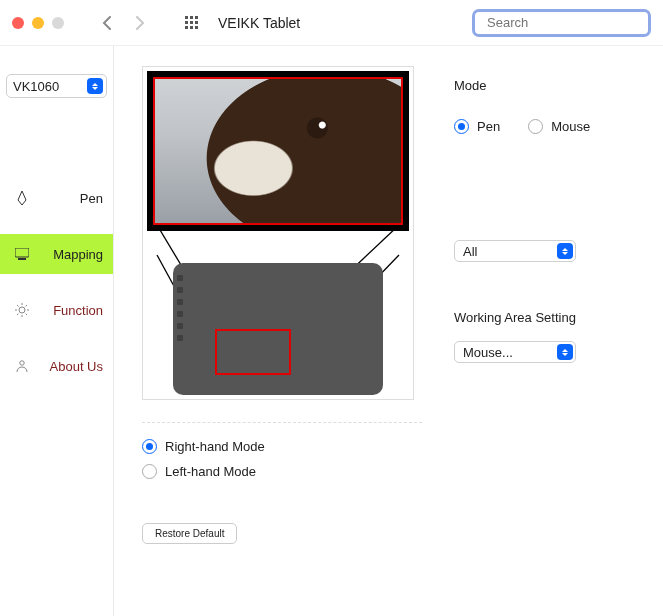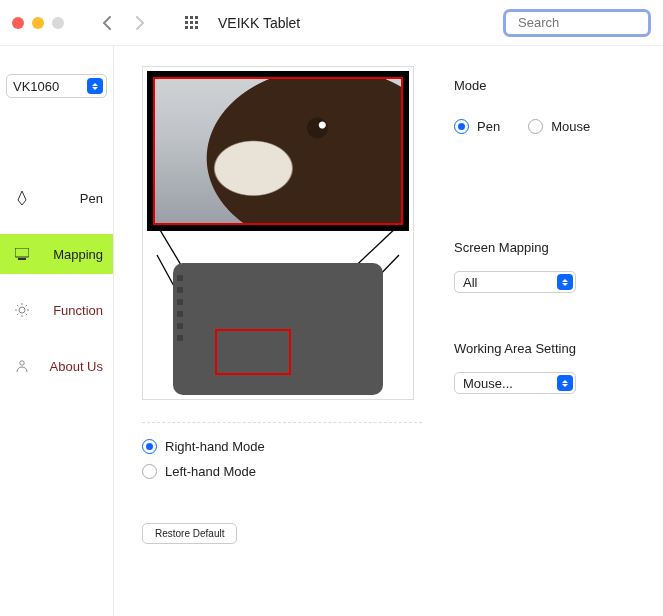--- a/index.html
+++ b/index.html
@@ -7,21 +7,21 @@
 .titlebar{height:46px;display:flex;align-items:center;padding:0 12px;gap:10px;border-bottom:1px solid #eee}
 .traffic{display:flex;gap:8px}
 .dot{width:12px;height:12px;border-radius:50%}
 .dot.red{background:#ff5f57}
 .dot.yellow{background:#febc2e}
 .dot.gray{background:#d9d9d9}
 .navbtn{width:22px;height:22px;display:flex;align-items:center;justify-content:center;color:#888}
 .grid-icon{display:grid;grid-template-columns:repeat(3,3px);grid-auto-rows:3px;gap:2px}
 .grid-icon span{background:#555;width:3px;height:3px}
 .title{font-weight:400;font-size:14px;margin-left:6px}
-.search{margin-left:auto;display:flex;align-items:center;border:3px solid #8fa9e8;border-radius:7px;padding:2px 8px;width:148px;height:28px;background:#fff}
+.search{margin-left:auto;display:flex;align-items:center;border:3px solid #8fa9e8;border-radius:7px;padding:2px 8px;width:179px;height:28px;background:#fff}
 .search input{border:none;outline:none;flex:1;font-size:13px;color:#777;background:transparent}
 .search svg{margin-right:4px}
 .content{display:flex;height:570px}
 .sidebar{width:114px;border-right:1px solid #e8e8e8;padding-top:28px;position:relative}
 .device-select{margin:0 6px 80px 6px;height:24px;border:1px solid #d0d0d0;border-radius:5px;display:flex;align-items:center;padding:0 6px;position:relative;background:#fff}
 .device-select .sel-arrows{position:absolute;right:3px;top:3px;width:16px;height:16px;background:#0a66ff;border-radius:4px;display:flex;flex-direction:column;align-items:center;justify-content:center}
 .sel-arrows::before{content:"";border-left:3px solid transparent;border-right:3px solid transparent;border-bottom:3px solid #fff;margin-bottom:1px}
 .sel-arrows::after{content:"";border-left:3px solid transparent;border-right:3px solid transparent;border-top:3px solid #fff}
 .side-item{height:40px;display:flex;align-items:center;justify-content:flex-end;padding:0 10px;gap:10px;cursor:pointer;margin-bottom:16px}
 .side-item .ico{width:16px;display:flex;justify-content:center;color:#555;position:absolute;left:14px}
@@ -199,21 +199,20 @@
         <div class="radio checked">
           <div class="rcircle"></div>
           <span>Pen</span>
         </div>
         <div class="radio">
           <div class="rcircle"></div>
           <span>Mouse</span>
         </div>
       </div>
 
-      <div class="sect-label">Screen Mapping</div>
       <div class="dropdown">
         <span>All</span>
         <div class="dd-arrows"></div>
       </div>
 
       <div class="sect-label">Working Area Setting</div>
       <div class="dropdown">
         <span>Mouse...</span>
         <div class="dd-arrows"></div>
       </div>

